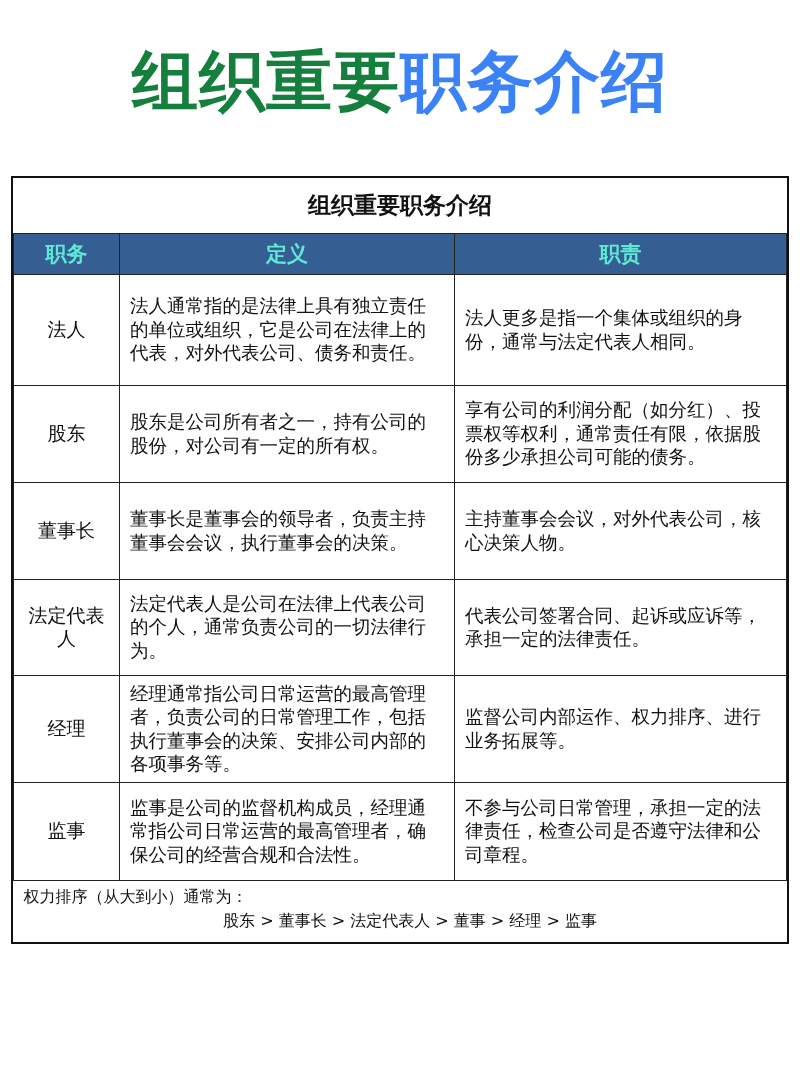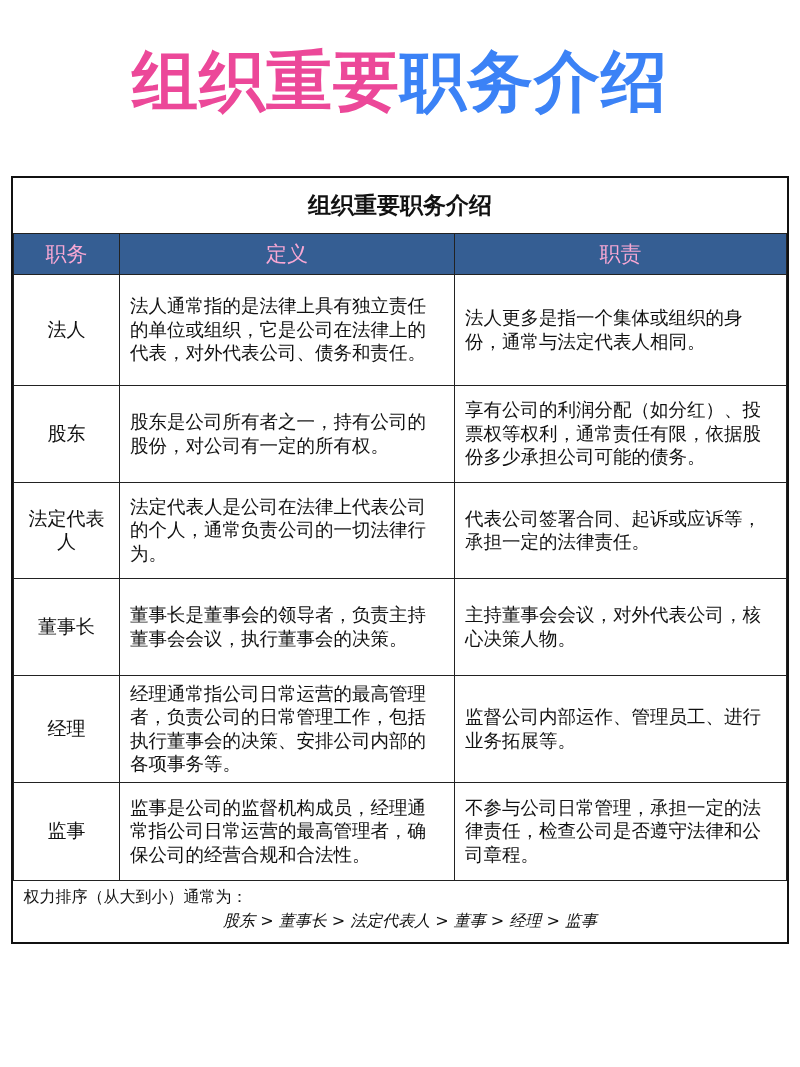--- a/index.html
+++ b/index.html
@@ -1,33 +1,33 @@
 <!DOCTYPE html>
 <html><head>
 <meta charset="utf-8">
 <style>
   html, body { margin: 0; padding: 0; background: #ffffff; }
   body { width: 800px; height: 1067px; position: relative; overflow: hidden;
          font-family: "DejaVu Sans", "Liberation Sans", sans-serif; color: #111; }
   .big-title { position: absolute; top: 40px; left: 0; width: 800px; text-align: center;
                font-size: 66px; font-weight: 900; letter-spacing: 1px; line-height: 84px; }
-  .big-title .black { color: #ec4899; }
+  .big-title .black { color: #15803d; }
   .big-title .red { color: #3b82f6; }
   .table-wrap { position: absolute; left: 11px; top: 176px; width: 778px; border: 2px solid #111;
                 box-sizing: border-box; }
   table { border-collapse: collapse; width: 100%; table-layout: fixed; }
   td, th { border: 1.5px solid #222; box-sizing: border-box; }
   .title-row td { height: 55px; text-align: center; font-size: 23px; font-weight: bold; border-top: none;
                   border-left: none; border-right: none; }
-  .header-row th { background: #355e93; color: #f9a8d4; height: 41px; font-size: 21px; font-weight: normal; }
+  .header-row th { background: #355e93; color: #5eead4; height: 41px; font-size: 21px; font-weight: bold; }
   .body-row td { font-size: 18.5px; line-height: 23.5px; padding: 2px 10px; vertical-align: middle; }
   .body-row td.role { text-align: center; font-size: 19px; padding: 2px 12px; }
   .footer td { height: 62px; border-bottom: none; border-left: none; border-right: none;
                font-size: 16px; line-height: 24px; padding: 4px 10px; vertical-align: top; }
-  .footer .order { display: block; text-align: center; padding-left: 20px; font-style: italic; }
+  .footer .order { display: block; text-align: center; padding-left: 20px; }
   .col1 { width: 106px; } .col2 { width: 335px; }
 </style>
 </head>
 <body>
 
 <div class="big-title">
   <span class="black">组织重要</span><span class="red">职务介绍</span>
 </div>
 
 <div class="table-wrap">
@@ -49,34 +49,34 @@
     <tr class="body-row" style="height:111px">
       <td class="role">法人</td>
       <td>法人通常指的是法律上具有独立责任的单位或组织，它是公司在法律上的代表，对外代表公司、债务和责任。</td>
       <td>法人更多是指一个集体或组织的身份，通常与法定代表人相同。</td>
     </tr>
     <tr class="body-row" style="height:97px">
       <td class="role">股东</td>
       <td>股东是公司所有者之一，持有公司的股份，对公司有一定的所有权。</td>
       <td>享有公司的利润分配（如分红）、投票权等权利，通常责任有限，依据股份多少承担公司可能的债务。</td>
     </tr>
+    <tr class="body-row" style="height:97px">
+      <td class="role">董事长</td>
+      <td>董事长是董事会的领导者，负责主持董事会会议，执行董事会的决策。</td>
+      <td>主持董事会会议，对外代表公司，核心决策人物。</td>
+    </tr>
     <tr class="body-row" style="height:96px">
       <td class="role">法定代表人</td>
       <td>法定代表人是公司在法律上代表公司的个人，通常负责公司的一切法律行为。</td>
       <td>代表公司签署合同、起诉或应诉等，承担一定的法律责任。</td>
     </tr>
-    <tr class="body-row" style="height:97px">
-      <td class="role">董事长</td>
-      <td>董事长是董事会的领导者，负责主持董事会会议，执行董事会的决策。</td>
-      <td>主持董事会会议，对外代表公司，核心决策人物。</td>
-    </tr>
     <tr class="body-row" style="height:107px">
       <td class="role">经理</td>
       <td>经理通常指公司日常运营的最高管理者，负责公司的日常管理工作，包括执行董事会的决策、安排公司内部的各项事务等。</td>
-      <td>监督公司内部运作、管理员工、进行业务拓展等。</td>
+      <td>监督公司内部运作、权力排序、进行业务拓展等。</td>
     </tr>
     <tr class="body-row" style="height:98px">
       <td class="role">监事</td>
       <td>监事是公司的监督机构成员，经理通常指公司日常运营的最高管理者，确保公司的经营合规和合法性。</td>
       <td>不参与公司日常管理，承担一定的法律责任，检查公司是否遵守法律和公司章程。</td>
     </tr>
     <tr class="footer">
       <td colspan="3">
         <span>权力排序（从大到小）通常为：</span>
         <span class="order">股东 &gt; 董事长 &gt; 法定代表人 &gt; 董事 &gt; 经理 &gt; 监事</span>

